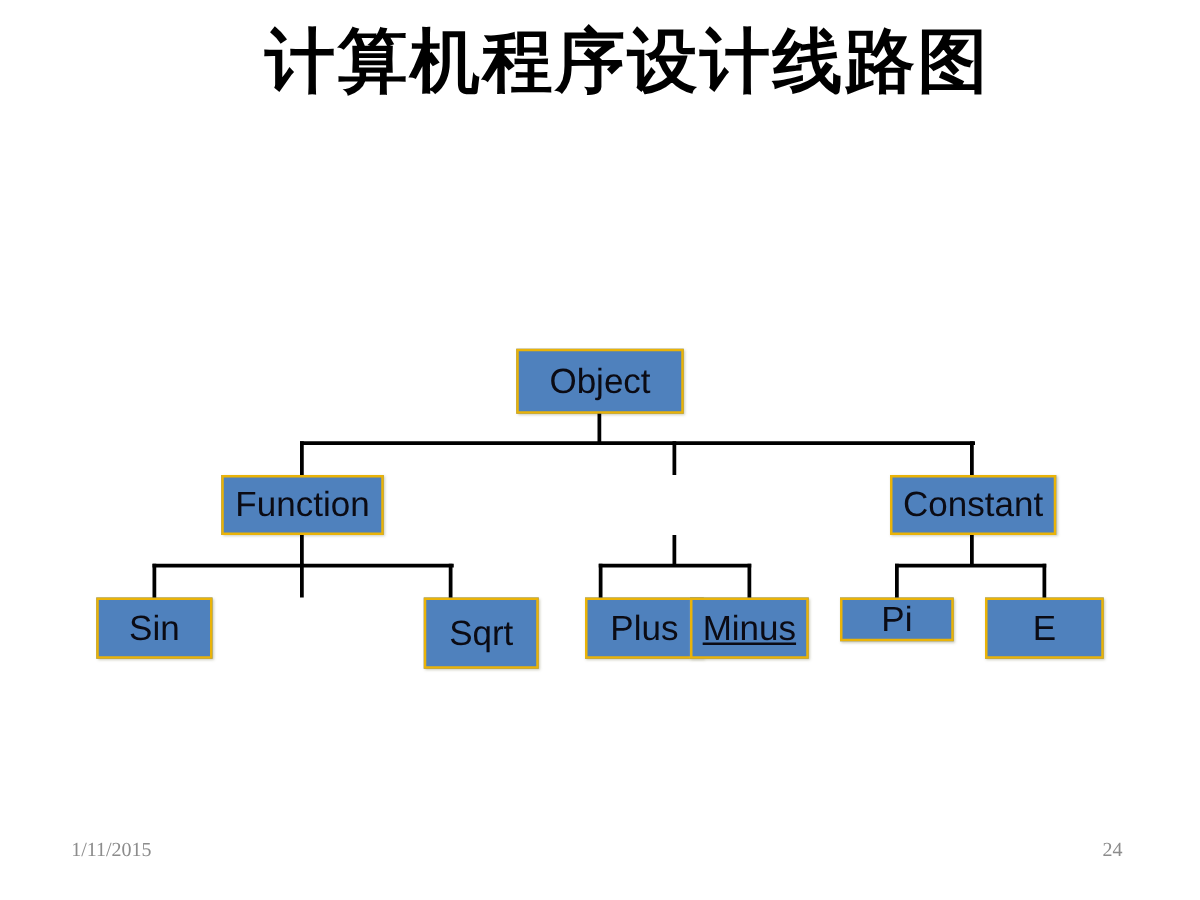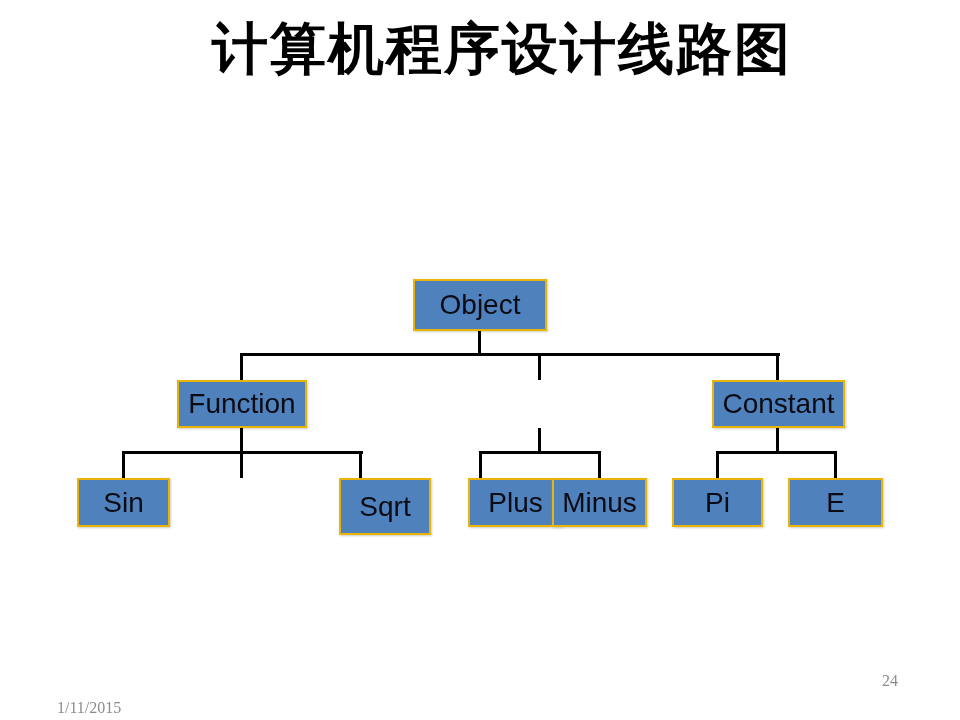--- a/index.html
+++ b/index.html
@@ -41,40 +41,40 @@
   .hline, .vline { position: absolute; background: #000000; }
   .hline { height: 3px; }
   .vline { width: 3px; }
   .footer-date, .page-number {
     position: absolute;
     top: 672px;
     font-family: "Liberation Serif", "DejaVu Serif", serif;
     font-size: 16px;
     color: #8c8c8c;
   }
-  .footer-date { left: 57px; margin-top: 27px; }
+  .footer-date { left: 57px; }
   .page-number { left: 882px; }
 </style>
 </head>
 <body>
 
 <div class="slide">
 
   <div class="slide-title">计算机程序设计线路图</div>
 
   <div class="node" style="left:413px; top:279px; width:134px; height:52px;">Object</div>
 
   <div class="node" style="left:177px; top:380px; width:130px; height:48px;">Function</div>
   <div class="node" style="left:77px;  top:478px; width:93px; height:49px;">Sin</div>
 
   <div class="node" style="left:712px; top:380px; width:133px; height:48px;">Constant</div>
   <div class="node" style="left:315px; top:478px; width:92px; height:57px;margin-left:24px;">Sqrt</div>
   <div class="node" style="left:433px; top:478px; width:95px; height:49px;margin-left:35px;">Plus</div>
-  <div class="node" style="left:552px; top:478px; width:95px; height:49px;">Minus</div>
-  <div class="node" style="left:672px; top:478px; width:91px; height:49px;">Pi</div>
+  <div class="node" style="left:552px; top:478px; width:95px; height:49px;text-decoration:underline;">Minus</div>
+  <div class="node" style="left:672px; top:478px; width:91px; height:35px;">Pi</div>
   <div class="node" style="left:788px; top:478px; width:95px; height:49px;">E</div>
 
   <div class="vline" style="left:478px; top:331px; height:25px;"></div>
   <div class="hline" style="left:240px; top:353px; width:540px;"></div>
   <div class="vline" style="left:240px; top:353px; height:27px;"></div>
   <div class="vline" style="left:538px; top:353px; height:27px;"></div>
   <div class="vline" style="left:776px; top:353px; height:27px;"></div>
 
   <div class="vline" style="left:240px; top:428px; height:25px;"></div>
   <div class="hline" style="left:122px; top:451px; width:241px;"></div>

